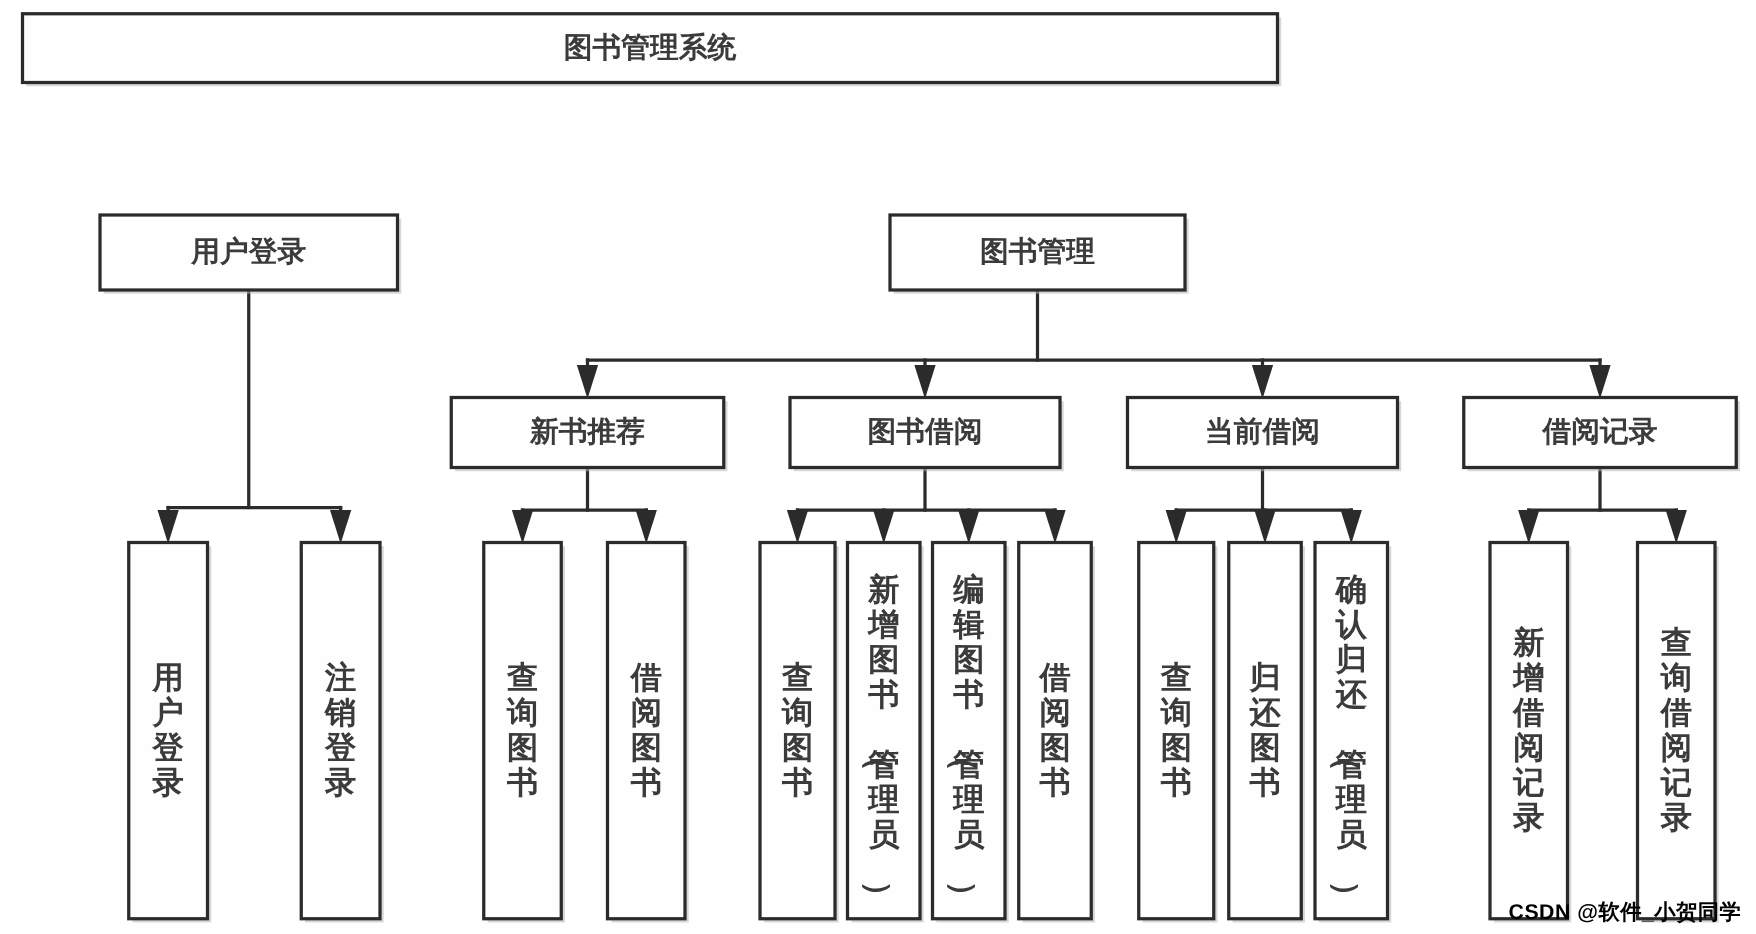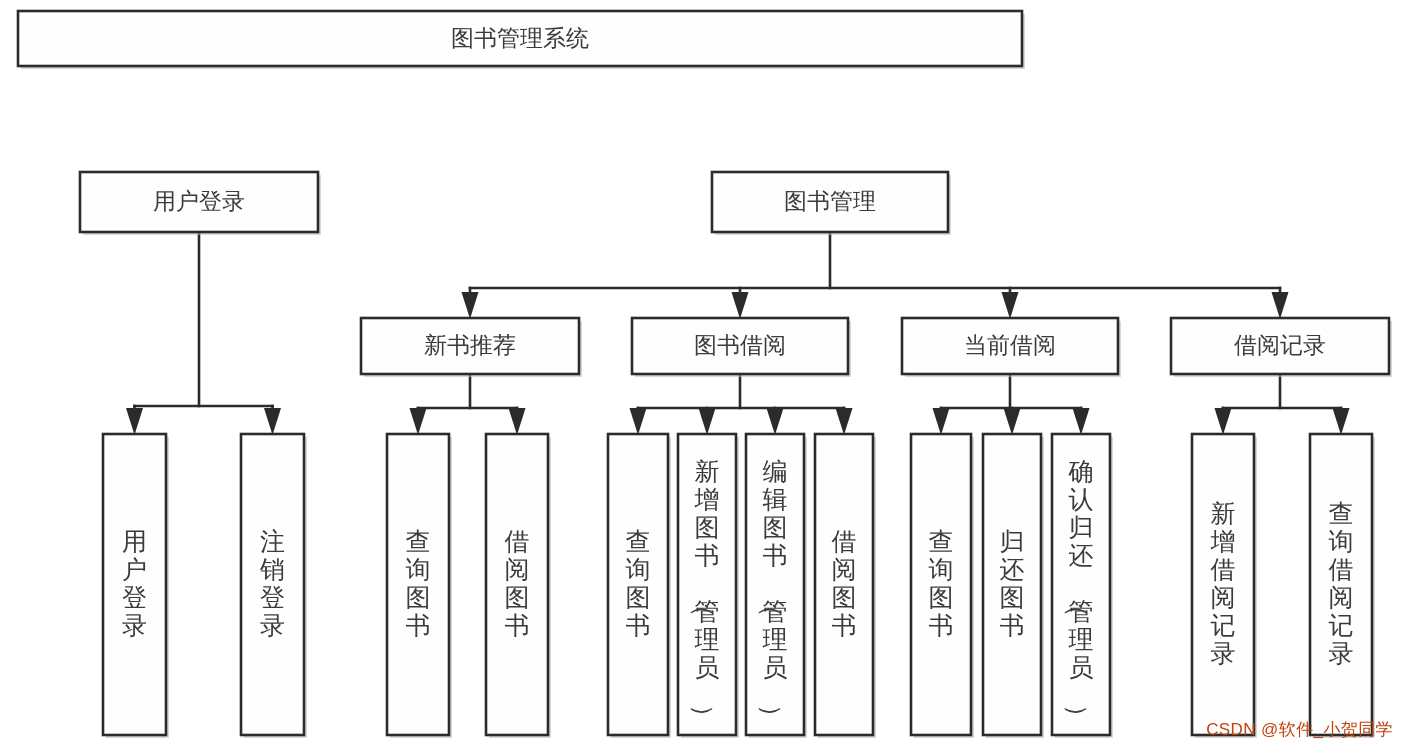--- a/index.html
+++ b/index.html
@@ -11,20 +11,21 @@
     width: 1405px;
     height: 747px;
     font-family: "Liberation Sans", "DejaVu Sans", sans-serif;
     overflow: hidden;
     position: relative;
   }
   #diagram-root {
     position: relative;
     width: 1405px;
     height: 747px;
+    font-weight: bold;
   }
   svg.diagram-canvas {
     position: absolute;
     top: 0; left: 0;
     width: 1405px;
     height: 747px;
     display: block;
   }
   .node-box {
     fill: #fefefe;
@@ -57,21 +58,21 @@
     font-size: 25px;
     fill: #3b3b3b;
     text-anchor: middle;
   }
   .watermark {
     position: absolute;
     right: 12px;
     bottom: 6px;
     font-family: "Liberation Sans", "DejaVu Sans", sans-serif;
     font-size: 17px;
-    color: #c2410c;
+    color: #000000;
     letter-spacing: 0.4px;
     white-space: nowrap;
     user-select: none;
   }
 </style>
 </head>
 <body>
 
 <div id="diagram-root">
   <svg class="diagram-canvas" viewBox="0 0 1405 747" xmlns="http://www.w3.org/2000/svg">

